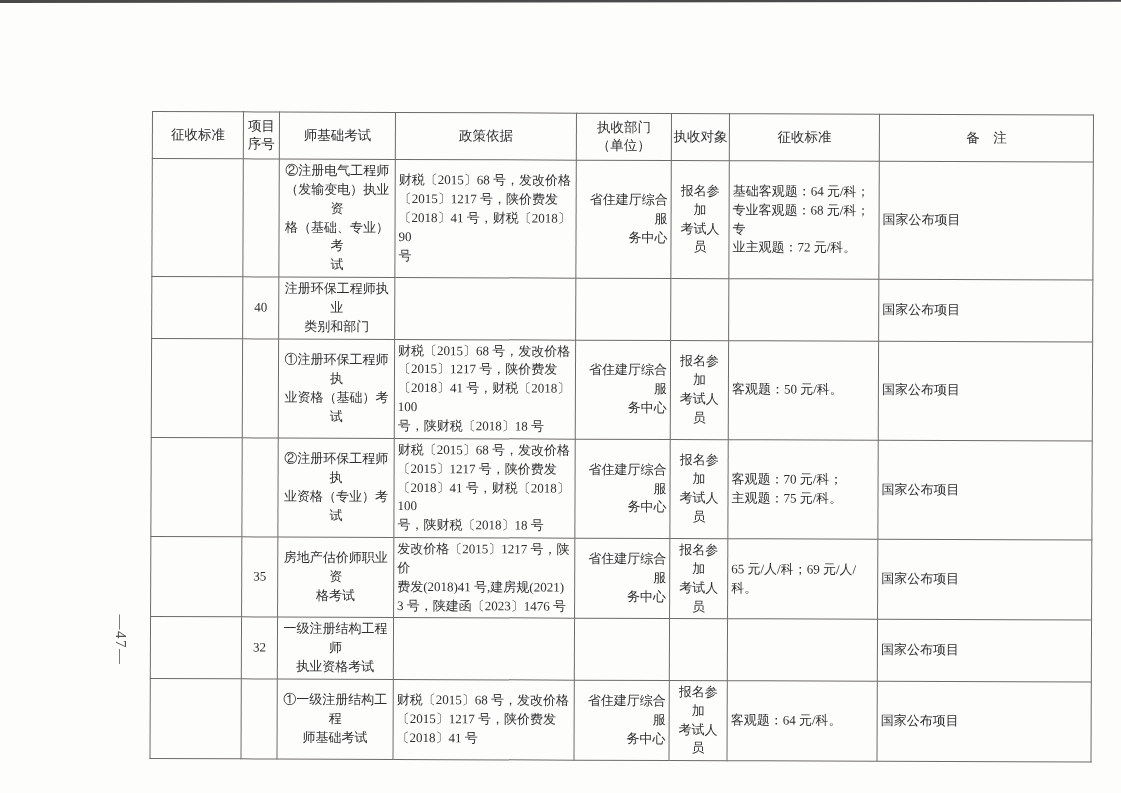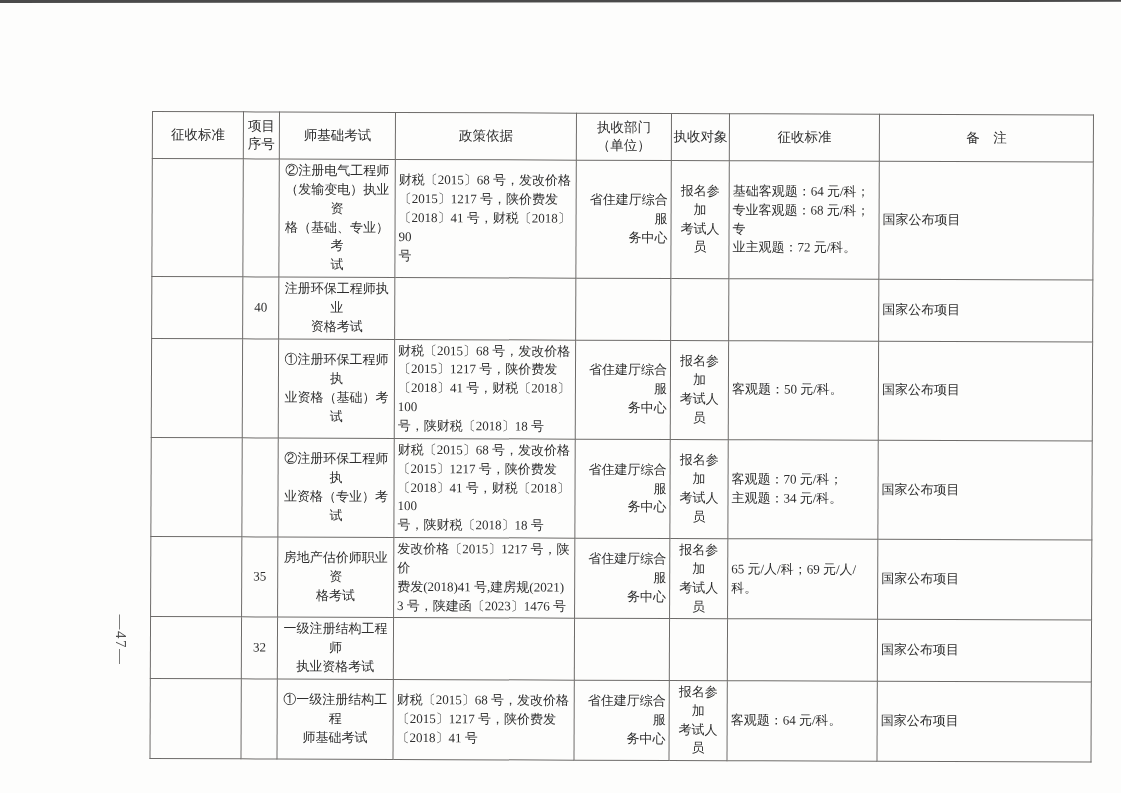--- a/index.html
+++ b/index.html
@@ -99,21 +99,21 @@
 考试人员</td>
           <td class="c-standard">基础客观题：64 元/科；
 专业客观题：68 元/科；专
 业主观题：72 元/科。</td>
           <td class="c-note">国家公布项目</td>
         </tr>
         <tr style="height:44px">
           <td class="c-category"></td>
           <td class="c-seq">40</td>
           <td class="c-name">注册环保工程师执业
-资格考试</td>
+类别和部门</td>
           <td class="c-policy"></td>
           <td class="c-dept"></td>
           <td class="c-payer"></td>
           <td class="c-standard"></td>
           <td class="c-note">国家公布项目</td>
         </tr>
         <tr style="height:95px">
           <td class="c-category"></td>
           <td class="c-seq"></td>
           <td class="c-name">①注册环保工程师执
@@ -136,21 +136,21 @@
 业资格（专业）考试</td>
           <td class="c-policy">财税〔2015〕68 号，发改价格
 〔2015〕1217 号，陕价费发
 〔2018〕41 号，财税〔2018〕100
 号，陕财税〔2018〕18 号</td>
           <td class="c-dept">省住建厅综合服
 务中心</td>
           <td class="c-payer">报名参加
 考试人员</td>
           <td class="c-standard">客观题：70 元/科；
-主观题：34 元/科。</td>
+主观题：75 元/科。</td>
           <td class="c-note">国家公布项目</td>
         </tr>
         <tr style="height:70px">
           <td class="c-category"></td>
           <td class="c-seq">35</td>
           <td class="c-name">房地产估价师职业资
 格考试</td>
           <td class="c-policy">发改价格〔2015〕1217 号，陕价
 费发(2018)41 号,建房规(2021)
 3 号，陕建函〔2023〕1476 号</td>

